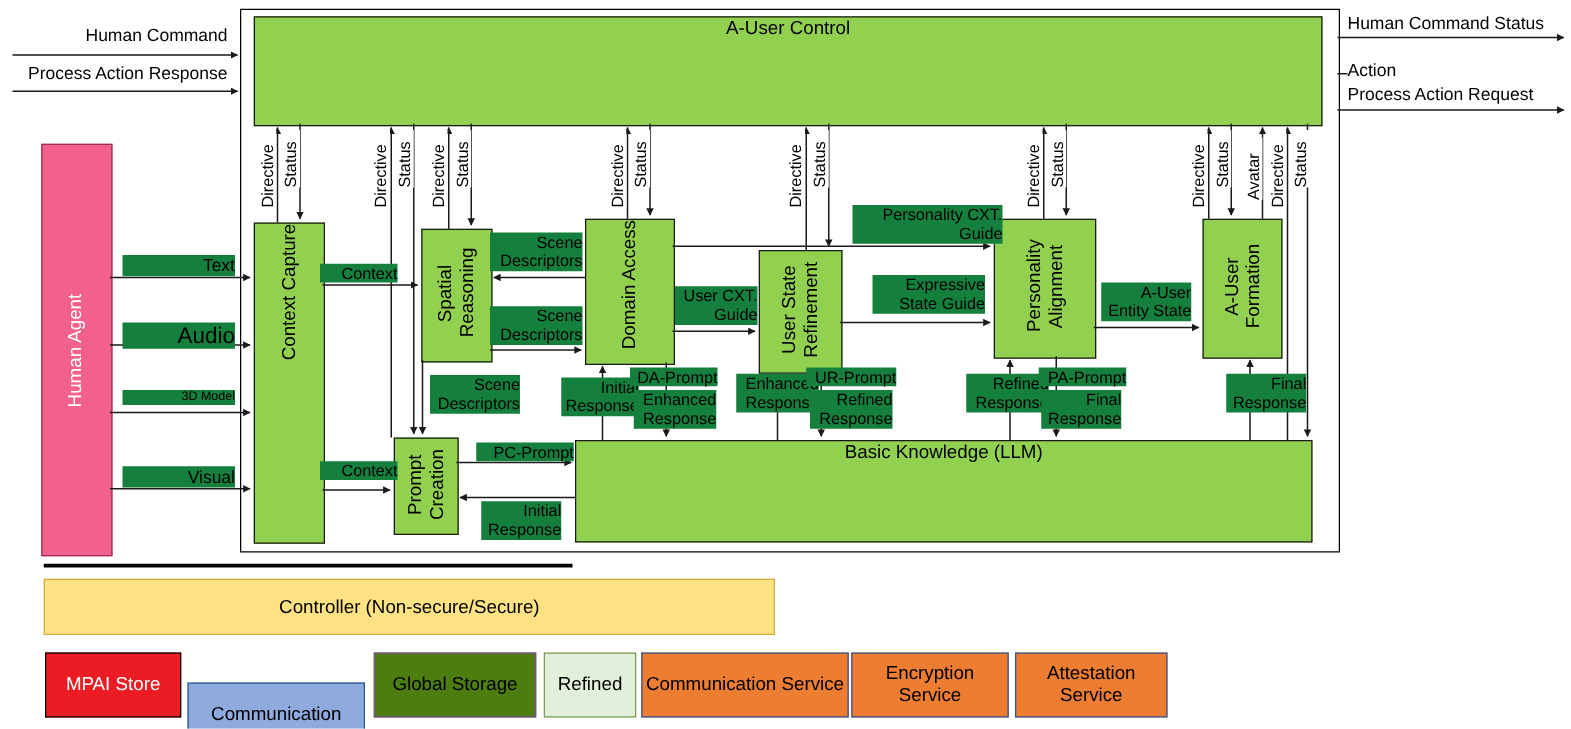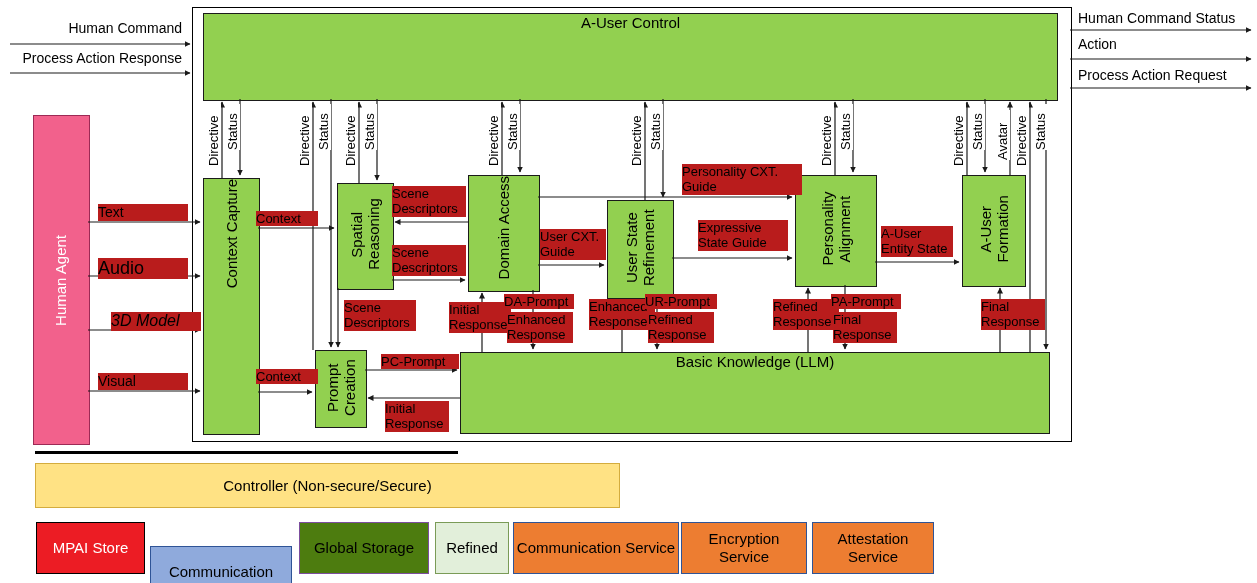--- a/index.html
+++ b/index.html
@@ -9,21 +9,21 @@
   .arrows line{stroke:#1a1a1a;stroke-width:1.2;marker-end:url(#ah);}
   .frame{position:absolute;border:1.5px solid #000;background:transparent;}
   .gbox{position:absolute;background:#92D050;border:1px solid #1a1a1a;
         display:flex;align-items:flex-start;justify-content:center;font-size:15px;text-align:center;}
   .gbox .vt{writing-mode:vertical-rl;transform:rotate(180deg);line-height:1.15;max-height:96%;}
   .pinkbox{position:absolute;background:#F2618C;border:1px solid #9c2a55;color:#fff;
         display:flex;align-items:center;justify-content:center;font-size:15px;}
   .pinkbox .vt{writing-mode:vertical-rl;transform:rotate(180deg);line-height:1.1;}
   .elbl{position:absolute;font-size:14px;background:#fff;line-height:1.15;}
   .r{text-align:right;} .l{text-align:left;}
-  .albl{position:absolute;font-size:13px;text-align:left;line-height:1.18;background:#b91c1c;}
+  .albl{position:absolute;font-size:13px;text-align:right;line-height:1.18;background:#15803d;}
   .rlbl{position:absolute;writing-mode:vertical-rl;transform:rotate(180deg);
         font-size:13px;line-height:1;background:#fff;padding:0 1px;}
   .ctrl{position:absolute;background:#FFE284;border:1px solid #d4ac3e;
         display:flex;align-items:center;justify-content:center;font-size:15px;}
   .divider{position:absolute;background:#000;}
   .svcbox{position:absolute;display:flex;align-items:center;justify-content:center;
         text-align:center;font-size:15px;line-height:1.2;border:1.5px solid #2F5496;}
 </style>
 </head>
 <body>
@@ -130,26 +130,26 @@
       <line x1="985" y1="99" x2="985" y2="172"></line>
       <line x1="1010" y1="175" x2="1010" y2="102"></line>
       <line x1="1030" y1="352" x2="1030" y2="102"></line>
       <line x1="1046" y1="99" x2="1046" y2="349"></line>
     </g>
   </svg>
 
   <div class="elbl r" style="left:8px;top:20px;width:174px;">Human Command</div>
   <div class="elbl r" style="left:8px;top:50px;width:174px;">Process Action Response</div>
   <div class="elbl l" style="left:1078px;top:10px;width:176px;">Human Command Status</div>
-  <div class="elbl l" style="left:1078px;top:36px;width:176px;">Action</div>
+  <div class="elbl l" style="left:1078px;top:48px;width:176px;">Action</div>
   <div class="elbl l" style="left:1078px;top:67px;width:176px;">Process Action Request</div>
 
   <div class="albl" style="left:98px;top:204px;width:90px;font-size:14px;">Text</div>
   <div class="albl" style="left:98px;top:258px;width:90px;font-size:18px;">Audio</div>
-  <div class="albl" style="left:111px;top:312px;width:90px;font-size:16px;font-style:italic;">3D Model</div>
+  <div class="albl" style="left:98px;top:312px;width:90px;font-size:10px;">3D Model</div>
   <div class="albl" style="left:98px;top:373px;width:90px;font-size:14px;">Visual</div>
 
   <span class="rlbl" style="left:206px;top:104px;height:62px;">Directive</span>
   <span class="rlbl" style="left:225px;top:104px;height:46px;">Status</span>
   <span class="rlbl" style="left:297px;top:104px;height:62px;">Directive</span>
   <span class="rlbl" style="left:316px;top:104px;height:46px;">Status</span>
   <span class="rlbl" style="left:343px;top:104px;height:62px;">Directive</span>
   <span class="rlbl" style="left:362px;top:104px;height:46px;">Status</span>
   <span class="rlbl" style="left:486px;top:104px;height:62px;">Directive</span>
   <span class="rlbl" style="left:505px;top:104px;height:46px;">Status</span>

